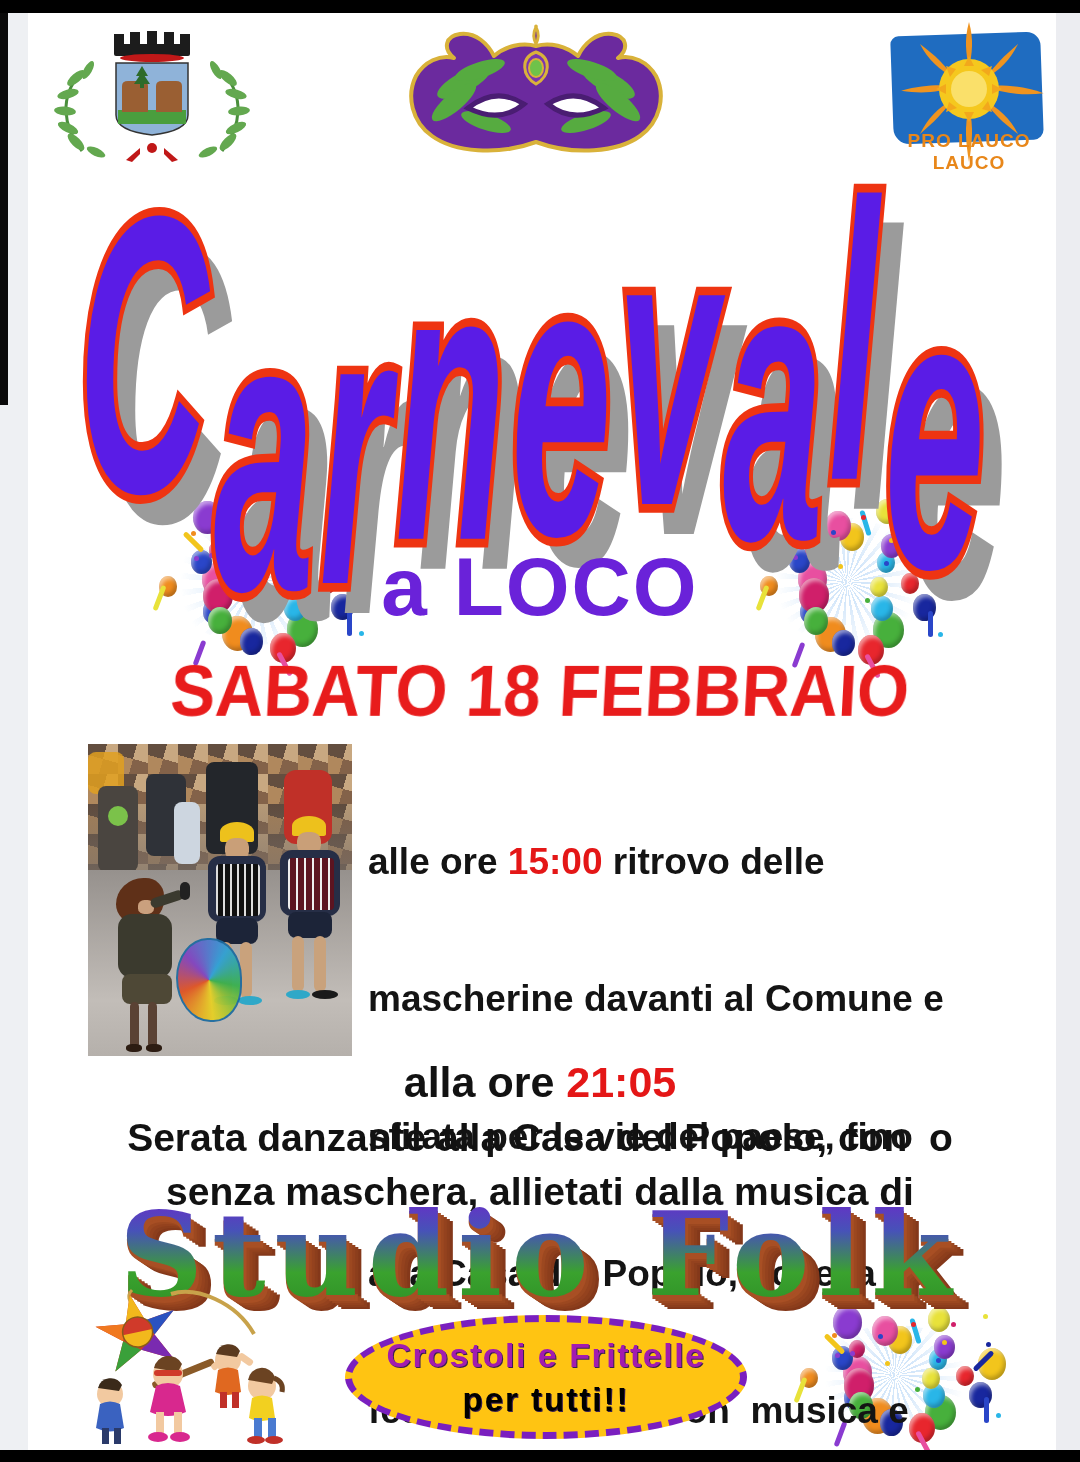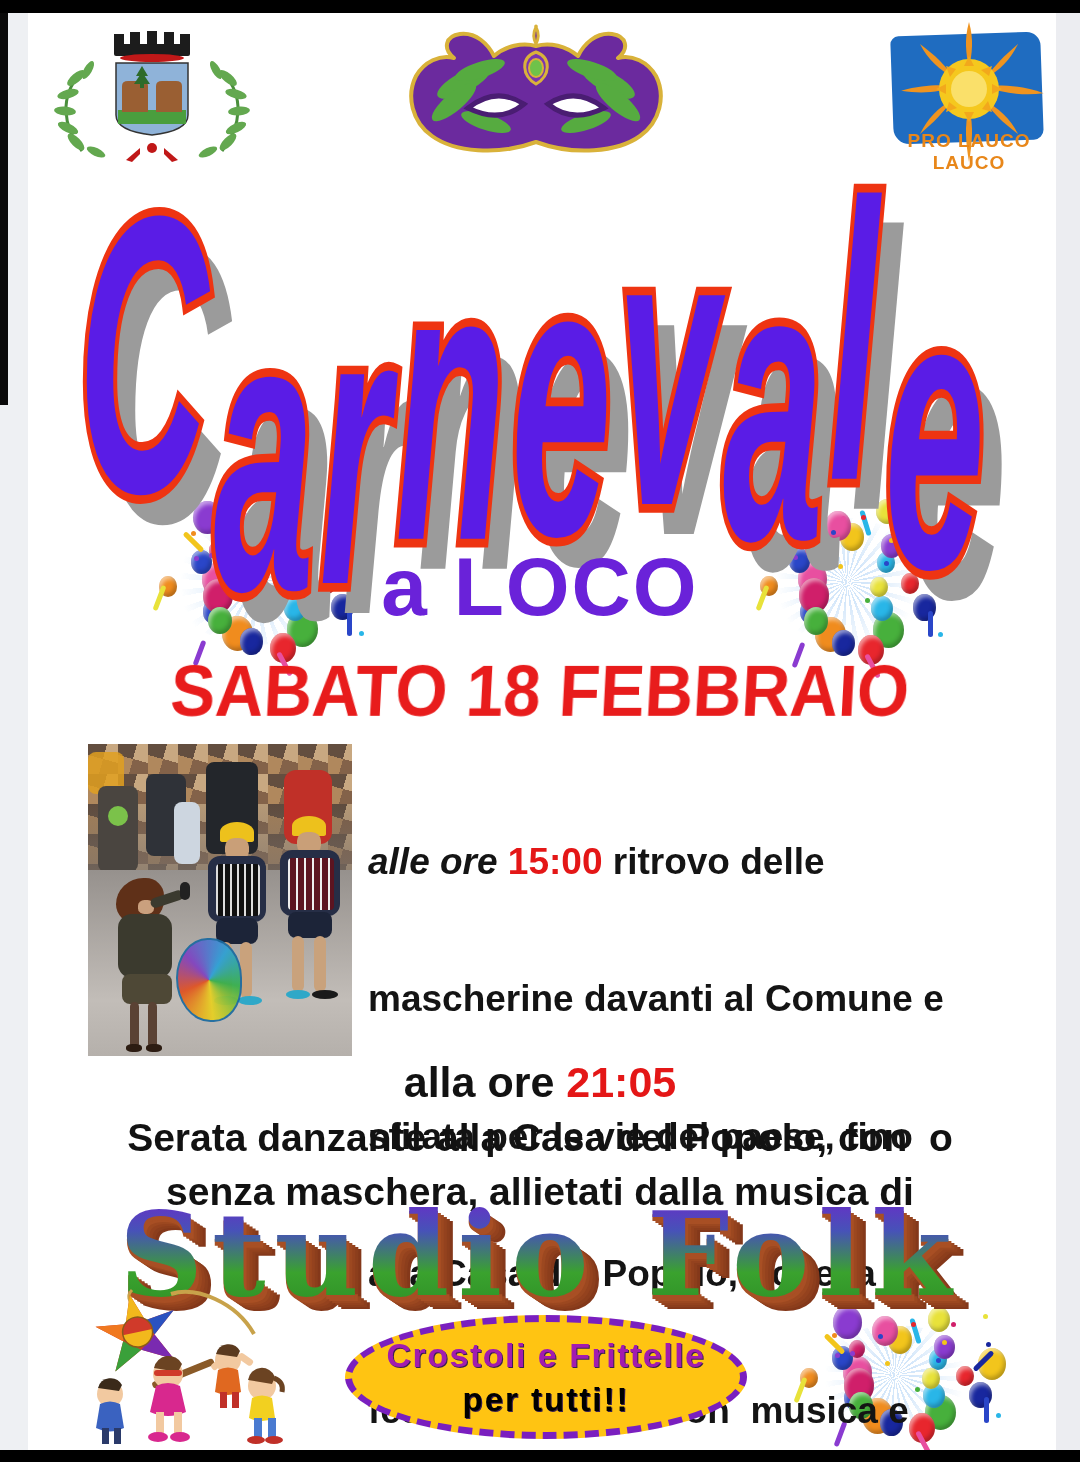--- a/index.html
+++ b/index.html
@@ -70,21 +70,21 @@
 
   
   .evening{position:absolute;left:60px;top:1058px;width:960px;text-align:center;z-index:6;}
   .evening .lead{font-size:43px;font-weight:900;color:#121212;}
   .evening .lead .t{color:var(--time-red);}
   .evening .l1,.evening .l2{font-size:39px;font-weight:900;color:#121212;white-space:pre-wrap;
      margin-top:8px;line-height:1.18;}
 
   .schedule{position:absolute;left:368px;top:748px;width:614px;z-index:6;
     font-size:37px;font-weight:900;color:#141414;line-height:1.235;white-space:pre-wrap;}
-  .schedule .it{font-style:italic;text-align:right;}
+  .schedule .it{text-align:right;}
   .schedule .t{color:var(--time-red);}
 
   .band{position:absolute;left:0;top:1196px;width:1080px;height:130px;text-align:center;z-index:6;}
   .band span{position:absolute;left:0;width:1080px;text-align:center;
     font-family:"DejaVu Serif",serif;font-weight:bold;font-size:116px;line-height:1;letter-spacing:9px;}
   .band .sf-shadow{top:4px;color:#a84f24;
     text-shadow:3px 2px 0 #a84f24,6px 4px 0 #9c4820,9px 6px 0 #94421e,12px 8px 0 #8c3e1c,15px 10px 0 #84381a;}
   .band .sf-face{top:0;background:linear-gradient(180deg,#6a2cc8 0%,#4752b8 30%,#3aa22e 66%,#2e8f26 100%);
     -webkit-background-clip:text;background-clip:text;color:transparent;}
 

